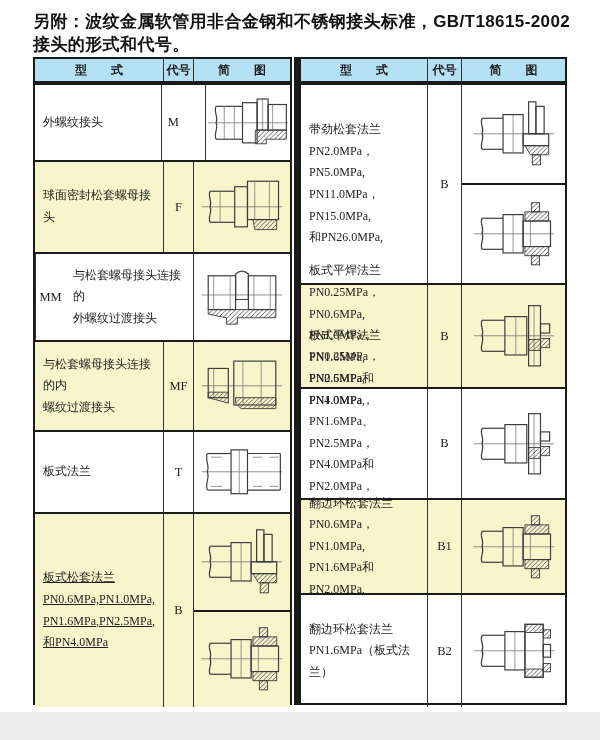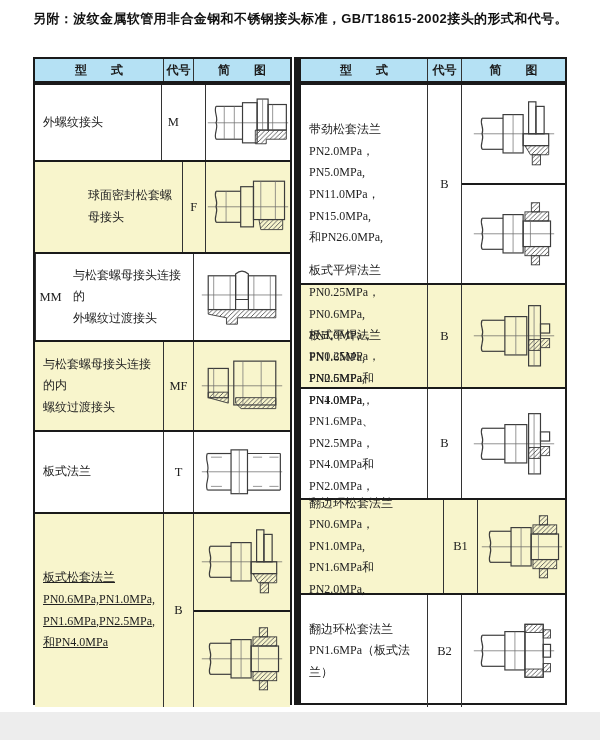--- a/index.html
+++ b/index.html
@@ -9,21 +9,21 @@
     --grid:#333;
   }
   html,body{margin:0;padding:0;}
   body{
     width:600px;height:740px;position:relative;background:#ffffff;
     font-family:"Liberation Sans", sans-serif;overflow:hidden;
   }
   *{box-sizing:border-box;}
   .page-title{
     position:absolute;left:33px;top:10px;width:550px;
-    font-size:13px;font-weight:bold;color:#111;letter-spacing:0.4px;
+    font-size:17px;font-weight:bold;color:#111;letter-spacing:0.4px;
   }
   .tbl{
     position:absolute;top:57px;height:648px;background:#fff;
     border:2px solid var(--border);display:flex;flex-direction:column;
   }
   #table-left{left:33px;width:259px;}
   #table-right{left:294px;width:273px;border-left:7px solid var(--border);}
   .thead{
     display:flex;height:24px;background:var(--header-bg);
     border-bottom:2px solid var(--border);flex:none;text-align:center;
@@ -94,21 +94,21 @@
             <rect class="d-ln" x="56" y="11" width="12" height="34"></rect>
             <line class="d-lt" x1="62" y1="11" x2="62" y2="45"></line>
             <rect class="d-ln" x="68" y="17" width="20" height="28"></rect>
             <line class="d-lt" x1="73" y1="17" x2="73" y2="45"></line>
             <polygon class="d-h" points="56,45 88,45 88,55 66,55 66,60 54,60 54,45"></polygon>
           </svg>
         </div>
       </div>
     </div>
     <div class="row hl" style="height: 92px;">
-      <div class="cell c-type" style="width: 128px; margin-left: 45px;">球面密封松套螺母接头</div>
+      <div class="cell c-type" style="width: 128px;">球面密封松套螺母接头</div>
       <div class="cell c-code" style="width: 30px;">F</div>
       <div class="cell c-diag">
         <div class="half">
           <svg class="diag" width="84" viewBox="0 0 92 74">
             <line class="d-cl" x1="2" y1="37" x2="90" y2="37"></line>
             <path class="d-ln" d="M11,20 c-3,6 3,11 0,17 c3,6 -3,11 0,17"></path>
             <line class="d-ln" x1="11" y1="20" x2="38" y2="20"></line>
             <line class="d-ln" x1="11" y1="54" x2="38" y2="54"></line>
             <line class="d-lt" x1="22" y1="20" x2="22" y2="54"></line>
             <rect class="d-ln" x="38" y="15" width="14" height="44"></rect>
@@ -318,21 +318,21 @@
             <rect class="d-h" x="62" y="41" width="13" height="12"></rect>
             <rect class="d-h" x="75" y="40" width="10" height="10"></rect>
           </svg>
         </div>
       </div>
     </div>
     <div class="row hl" style="height: 95px;">
       <div class="cell c-type" style="width: 126px;">翻边环松套法兰
 PN0.6MPa，PN1.0MPa,
 PN1.6MPa和PN2.0MPa,</div>
-      <div class="cell c-code" style="width: 34px; margin-left: 16px;">B1</div>
+      <div class="cell c-code" style="width: 34px;">B1</div>
       <div class="cell c-diag">
         <div class="half">
           <svg class="diag" width="84" viewBox="0 0 92 74">
             <line class="d-cl" x1="2" y1="37" x2="90" y2="37"></line>
             <path class="d-ln" d="M11,20 c-3,6 3,11 0,17 c3,6 -3,11 0,17"></path>
             <line class="d-ln" x1="11" y1="20" x2="34" y2="20"></line>
             <line class="d-ln" x1="11" y1="54" x2="34" y2="54"></line>
             <rect class="d-ln" x="34" y="16" width="22" height="42"></rect>
             <line class="d-lt" x1="45" y1="16" x2="45" y2="58"></line>
             <rect class="d-h" x="65" y="3" width="9" height="10"></rect>

